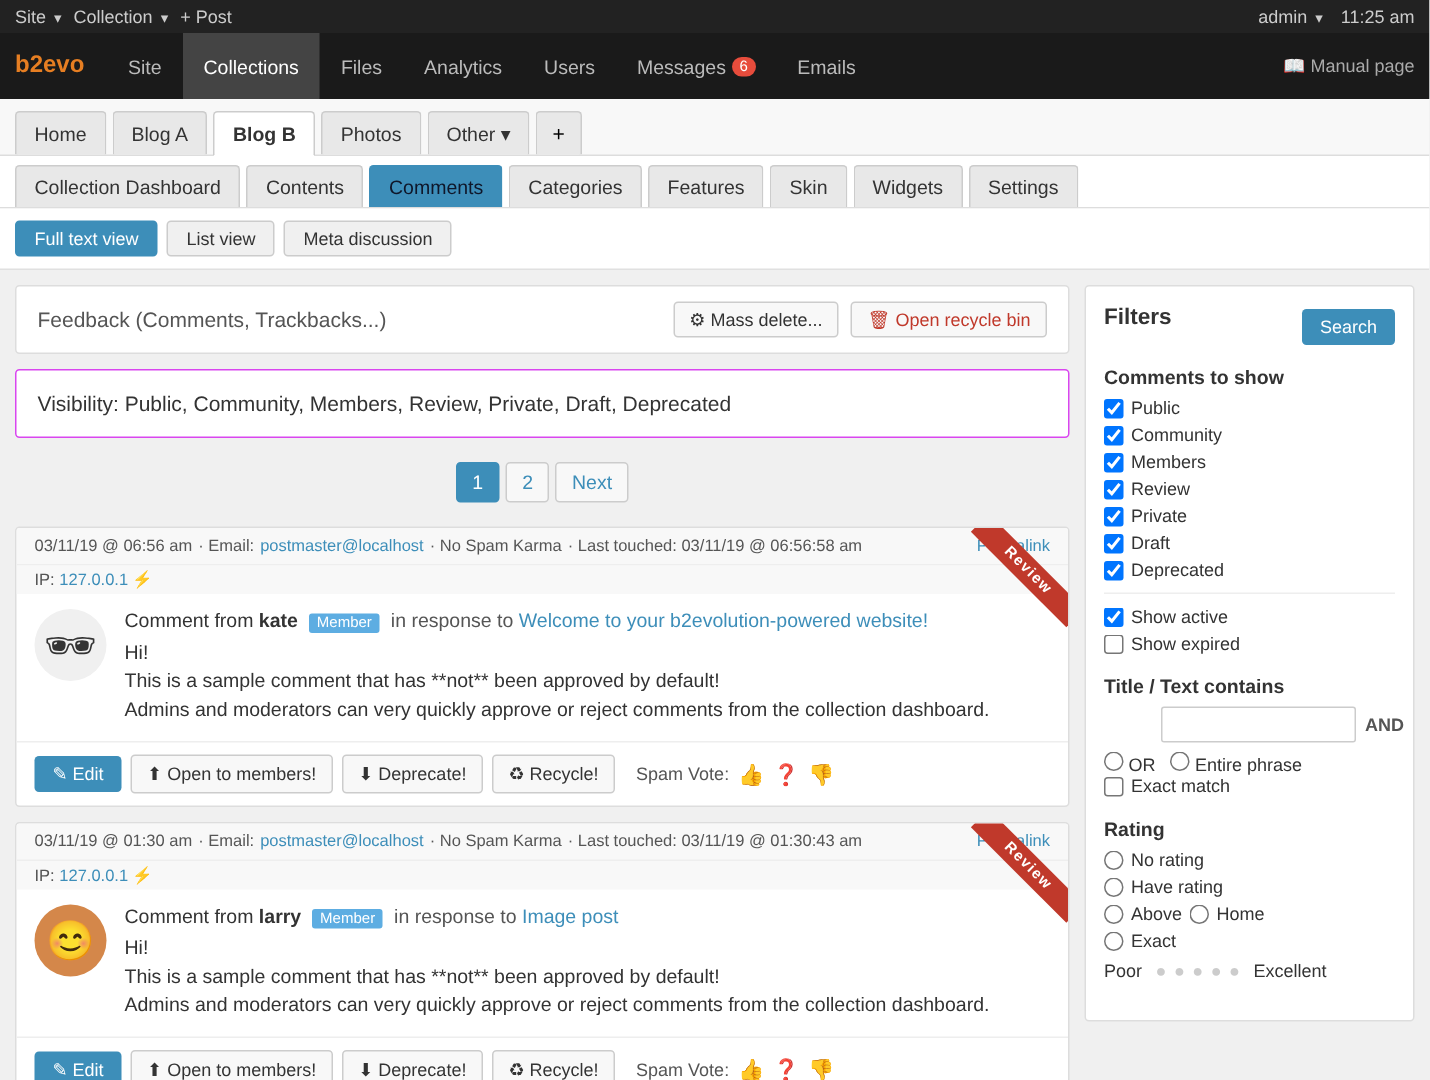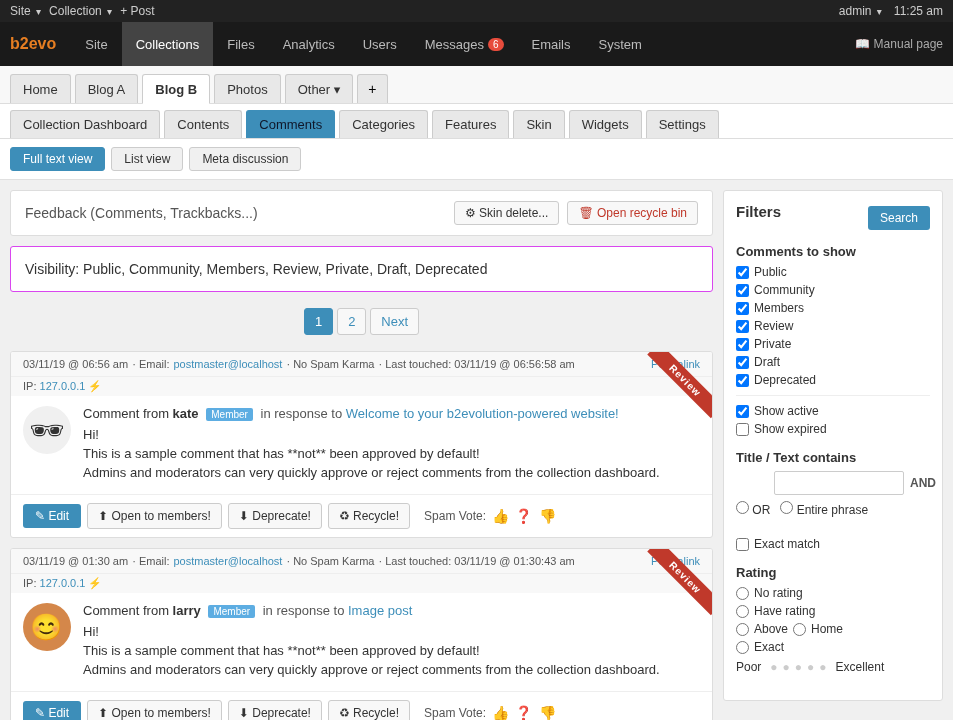--- a/index.html
+++ b/index.html
@@ -327,21 +327,21 @@
     }
     .search-input {
       width: 130px;
       border: 1px solid #ccc;
       padding: 4px 6px;
       font-size: 12px;
       border-radius: 2px;
     }
     .search-row { display: flex; align-items: center; gap: 6px; margin-bottom: 6px; margin-left: 38px; }
     .and-label { font-size: 12px; color: #555; font-weight: bold; }
-    .or-row { display: flex; align-items: center; gap: 10px; margin-bottom: 20px; font-size: 12px; }
+    .or-row { display: flex; align-items: center; gap: 10px; margin-bottom: 0; font-size: 12px; }
     .or-row input[type=radio] { cursor: pointer; }
     .star { color: #ccc; font-size: 12px; }
 
     
     .section-divider { height: 1px; background: #eee; margin: 8px 0; }
 
     
     .avatar-kate { background: #f0f0f0; }
     .avatar-larry { background: #d4a574; }
   </style>
@@ -375,21 +375,20 @@
     <a class="nav-item">Site</a>
     <a class="nav-item active">Collections</a>
     <a class="nav-item">Files</a>
     <a class="nav-item">Analytics</a>
     <a class="nav-item">Users</a>
     <a class="nav-item">
       Messages
       <span class="nav-badge">6</span>
     </a>
     <a class="nav-item">Emails</a>
-    <a class="nav-item">System</a>
   </div>
   <div class="nav-bar-right">
     <span class="manual-page">
       📖 <span>Manual page</span>
     </span>
   </div>
 </div>
 
 <div class="tabs-row">
   <button class="tab-btn">Home</button>
@@ -418,21 +417,21 @@
 </div>
 
 <div class="main-layout">
 
   <div class="content-area">
 
     <div class="feedback-box">
       <span class="feedback-title">Feedback (Comments, Trackbacks...)</span>
       <div class="feedback-actions">
         <button class="btn-mass-delete">
-          ⚙ <span>Skin delete...</span>
+          ⚙ <span>Mass delete...</span>
         </button>
         <button class="btn-recycle">
           🗑 <span>Open recycle bin</span>
         </button>
       </div>
     </div>
 
     <div class="visibility-box">
       <span>Visibility: Public, Community, Members, Review, Private, Draft, Deprecated</span>
     </div>

